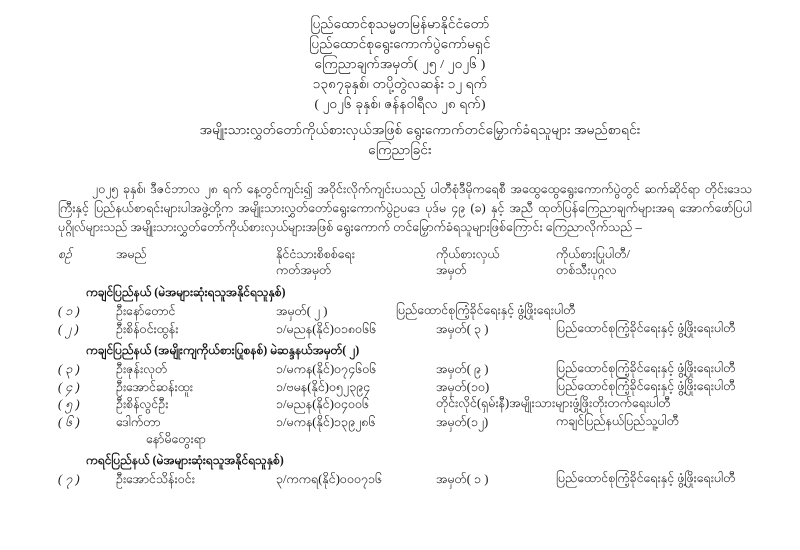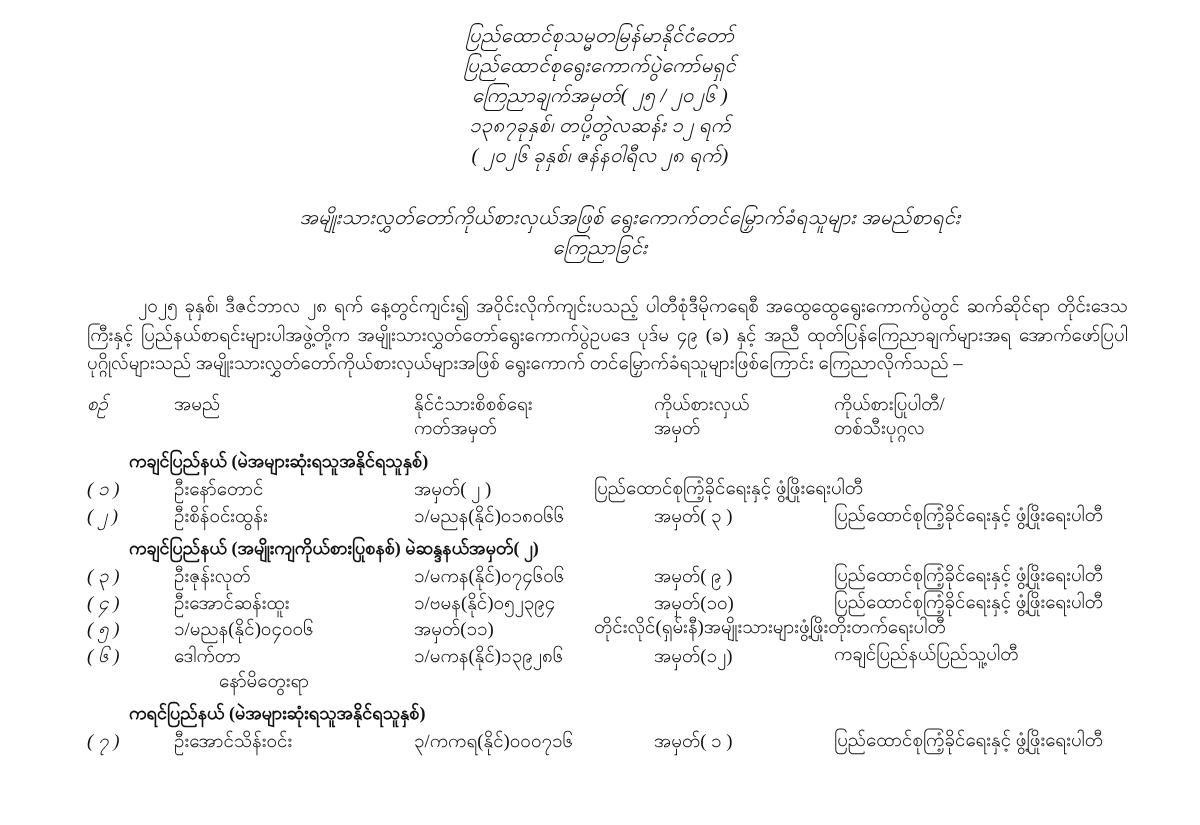--- a/index.html
+++ b/index.html
@@ -25,21 +25,20 @@
     text-align: center;
     margin-top: 14px;
   }
   .header div {
     font-size: 13.5px;
     line-height: 20px;
     letter-spacing: 0.2px;
   }
   .title-line {
     white-space: nowrap;
-    font-style: italic;
   }
   .body-block {
     margin: 20px 48px 0 58px;
     font-size: 12.5px;
     line-height: 19px;
     text-align: justify;
   }
   .body-block .indent {
     display: inline-block;
     width: 34px;
@@ -97,21 +96,21 @@
 <body>
 
 <div class="page">
 
   <div class="header">
     <div class="title-line">ပြည်ထောင်စုသမ္မတမြန်မာနိုင်ငံတော်</div>
     <div class="title-line">ပြည်ထောင်စုရွေးကောက်ပွဲကော်မရှင်</div>
     <div class="title-line">ကြေညာချက်အမှတ်( ၂၅ / ၂၀၂၆ )</div>
     <div class="title-line">၁၃၈၇ခုနှစ်၊ တပို့တွဲလဆန်း   ၁၂  ရက်</div>
     <div class="title-line">( ၂၀၂၆ ခုနှစ်၊ ဇန်နဝါရီလ  ၂၈  ရက်)</div>
-    <div class="title-line" style="margin-top:21px;padding-left:40px;">အမျိုးသားလွှတ်တော်ကိုယ်စားလှယ်အဖြစ် ရွေးကောက်တင်မြှောက်ခံရသူများ အမည်စာရင်း</div>
+    <div class="title-line" style="margin-top:6px;padding-left:40px;">အမျိုးသားလွှတ်တော်ကိုယ်စားလှယ်အဖြစ် ရွေးကောက်တင်မြှောက်ခံရသူများ အမည်စာရင်း</div>
     <div class="title-line">ကြေညာခြင်း</div>
   </div>
 
   <div class="body-block">
     <span class="indent"></span><span>၂၀၂၅ ခုနှစ်၊ ဒီဇင်ဘာလ ၂၈ ရက် နေ့တွင်ကျင်း၍ အဝိုင်းလိုက်ကျင်းပသည့် ပါတီစုံဒီမိုကရေစီ အထွေထွေရွေးကောက်ပွဲတွင်   ဆက်ဆိုင်ရာ   တိုင်းဒေသကြီးနှင့်   ပြည်နယ်စာရင်းများပါအဖွဲ့တို့က အမျိုးသားလွှတ်တော်ရွေးကောက်ပွဲဥပဒေ ပုဒ်မ ၄၉ (ခ) နှင့် အညီ ထုတ်ပြန်ကြေညာချက်များအရ အောက်ဖော်ပြပါ ပုဂ္ဂိုလ်များသည် အမျိုးသားလွှတ်တော်ကိုယ်စားလှယ်များအဖြစ် ရွေးကောက် တင်မြှောက်ခံရသူများဖြစ်ကြောင်း ကြေညာလိုက်သည် –</span>
   </div>
 
   <div class="table">
 
     <div class="head-row">
@@ -156,22 +155,22 @@
     </div>
     <div class="row">
       <div class="col-no">( ၄ )</div>
       <div class="col-name">ဦးအောင်ဆန်းထူး</div>
       <div class="col-nrc">၁/ဗမန(နိုင်)၀၅၂၃၉၄</div>
       <div class="col-rep">အမှတ်(၁၀)</div>
       <div class="col-party">ပြည်ထောင်စုကြံ့ခိုင်ရေးနှင့် ဖွံ့ဖြိုးရေးပါတီ</div>
     </div>
     <div class="row">
       <div class="col-no">( ၅ )</div>
+      <div class="col-name">ဦးစိန်လွင်ဦး</div>
       <div class="col-nrc">၁/မညန(နိုင်)၀၄၀၀၆</div>
-      <div class="col-rep">အမှတ်(၁၁)</div>
       <div class="col-party">တိုင်းလိုင်(ရှမ်းနီ)အမျိုးသားများဖွံ့ဖြိုးတိုးတက်ရေးပါတီ</div>
     </div>
     <div class="row">
       <div class="col-no">( ၆ )</div>
       <div class="col-name">
         <span>ဒေါက်တာ</span>
       </div>
       <div class="col-nrc">၁/မကန(နိုင်)၁၃၉၂၈၆</div>
       <div class="col-rep">အမှတ်(၁၂)</div>
       <div class="col-party">ကချင်ပြည်နယ်ပြည်သူ့ပါတီ</div>

